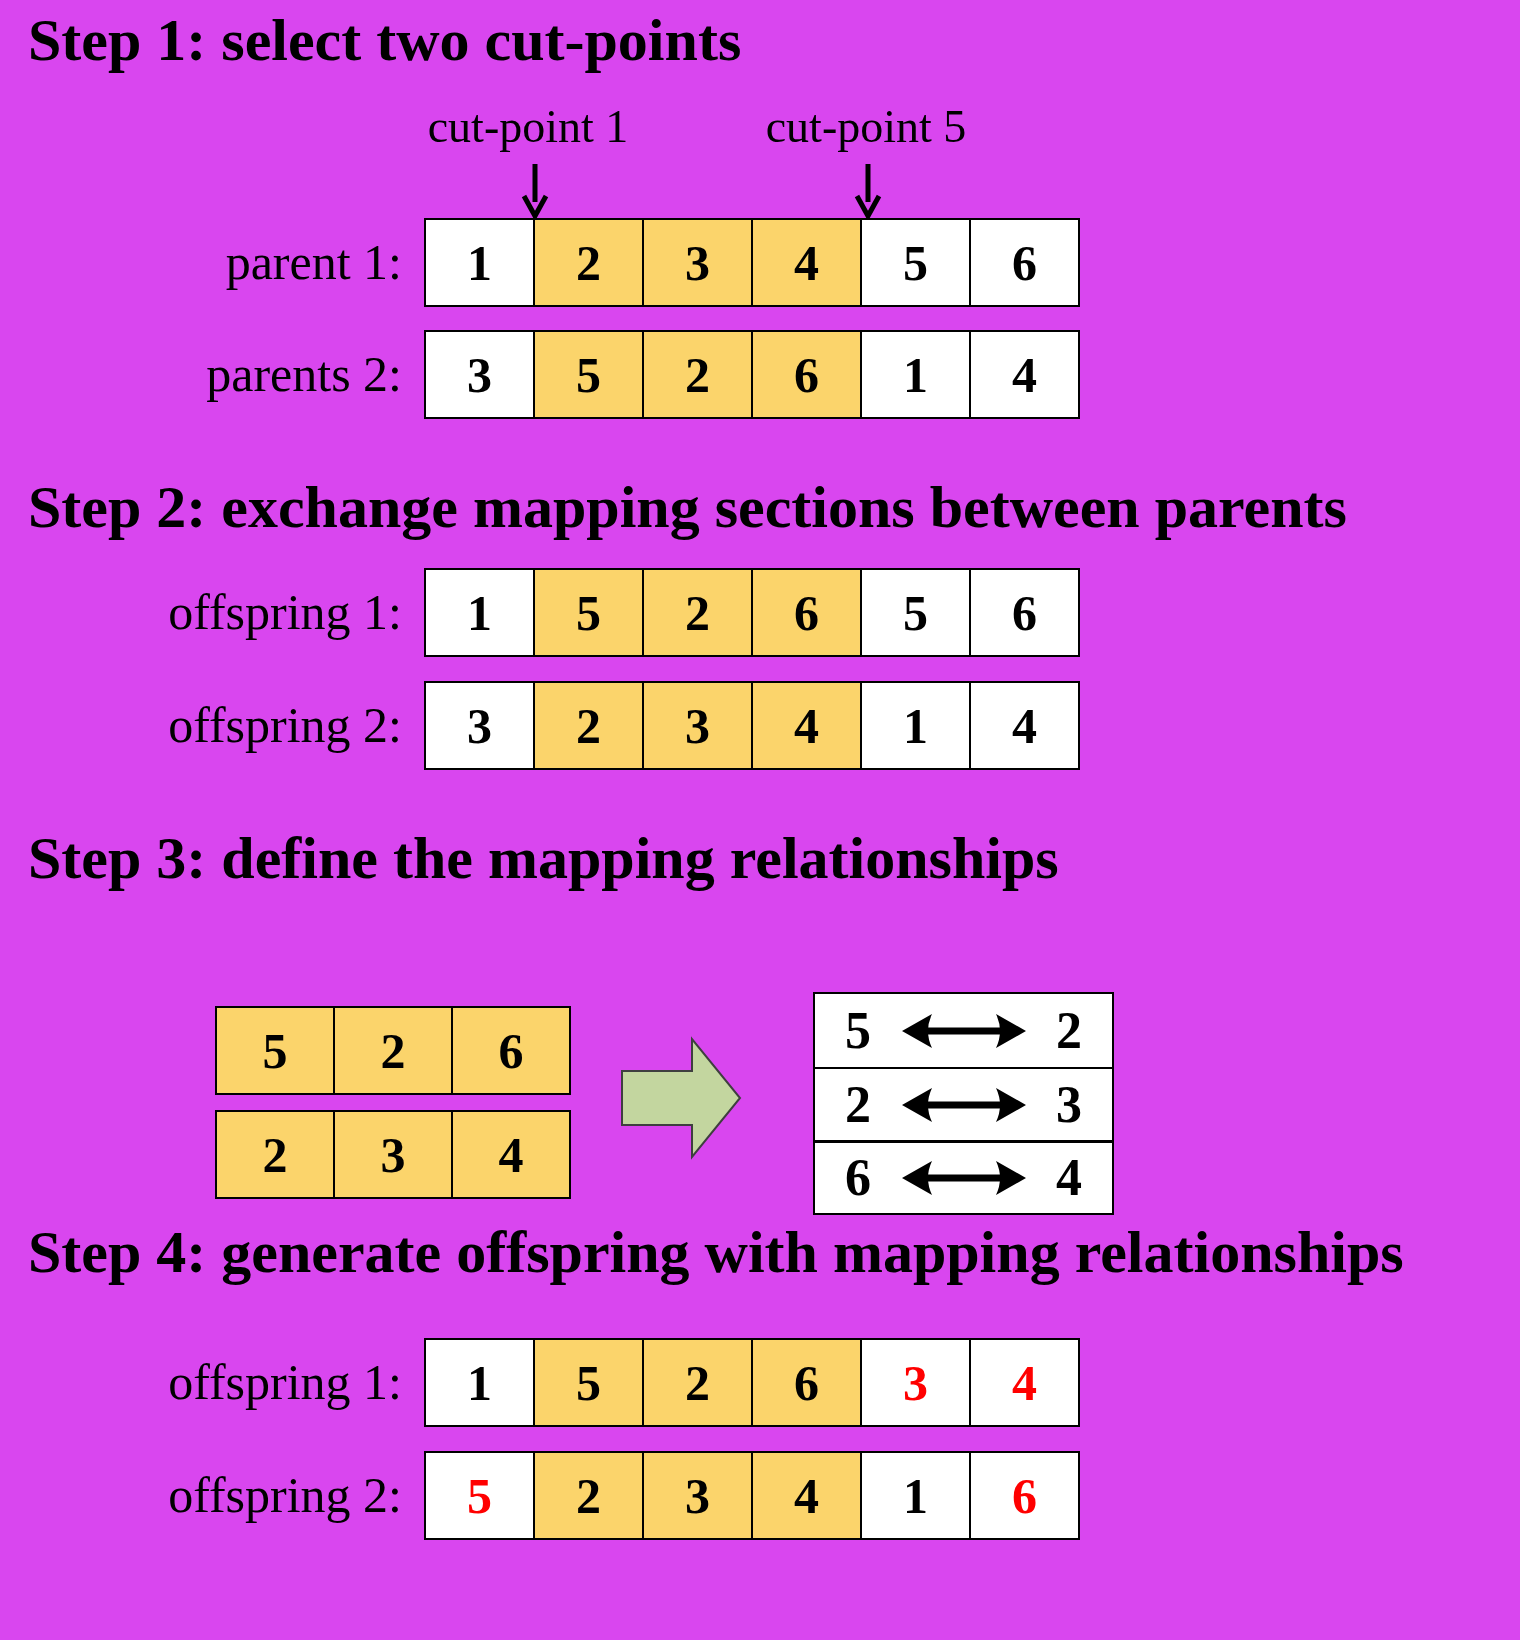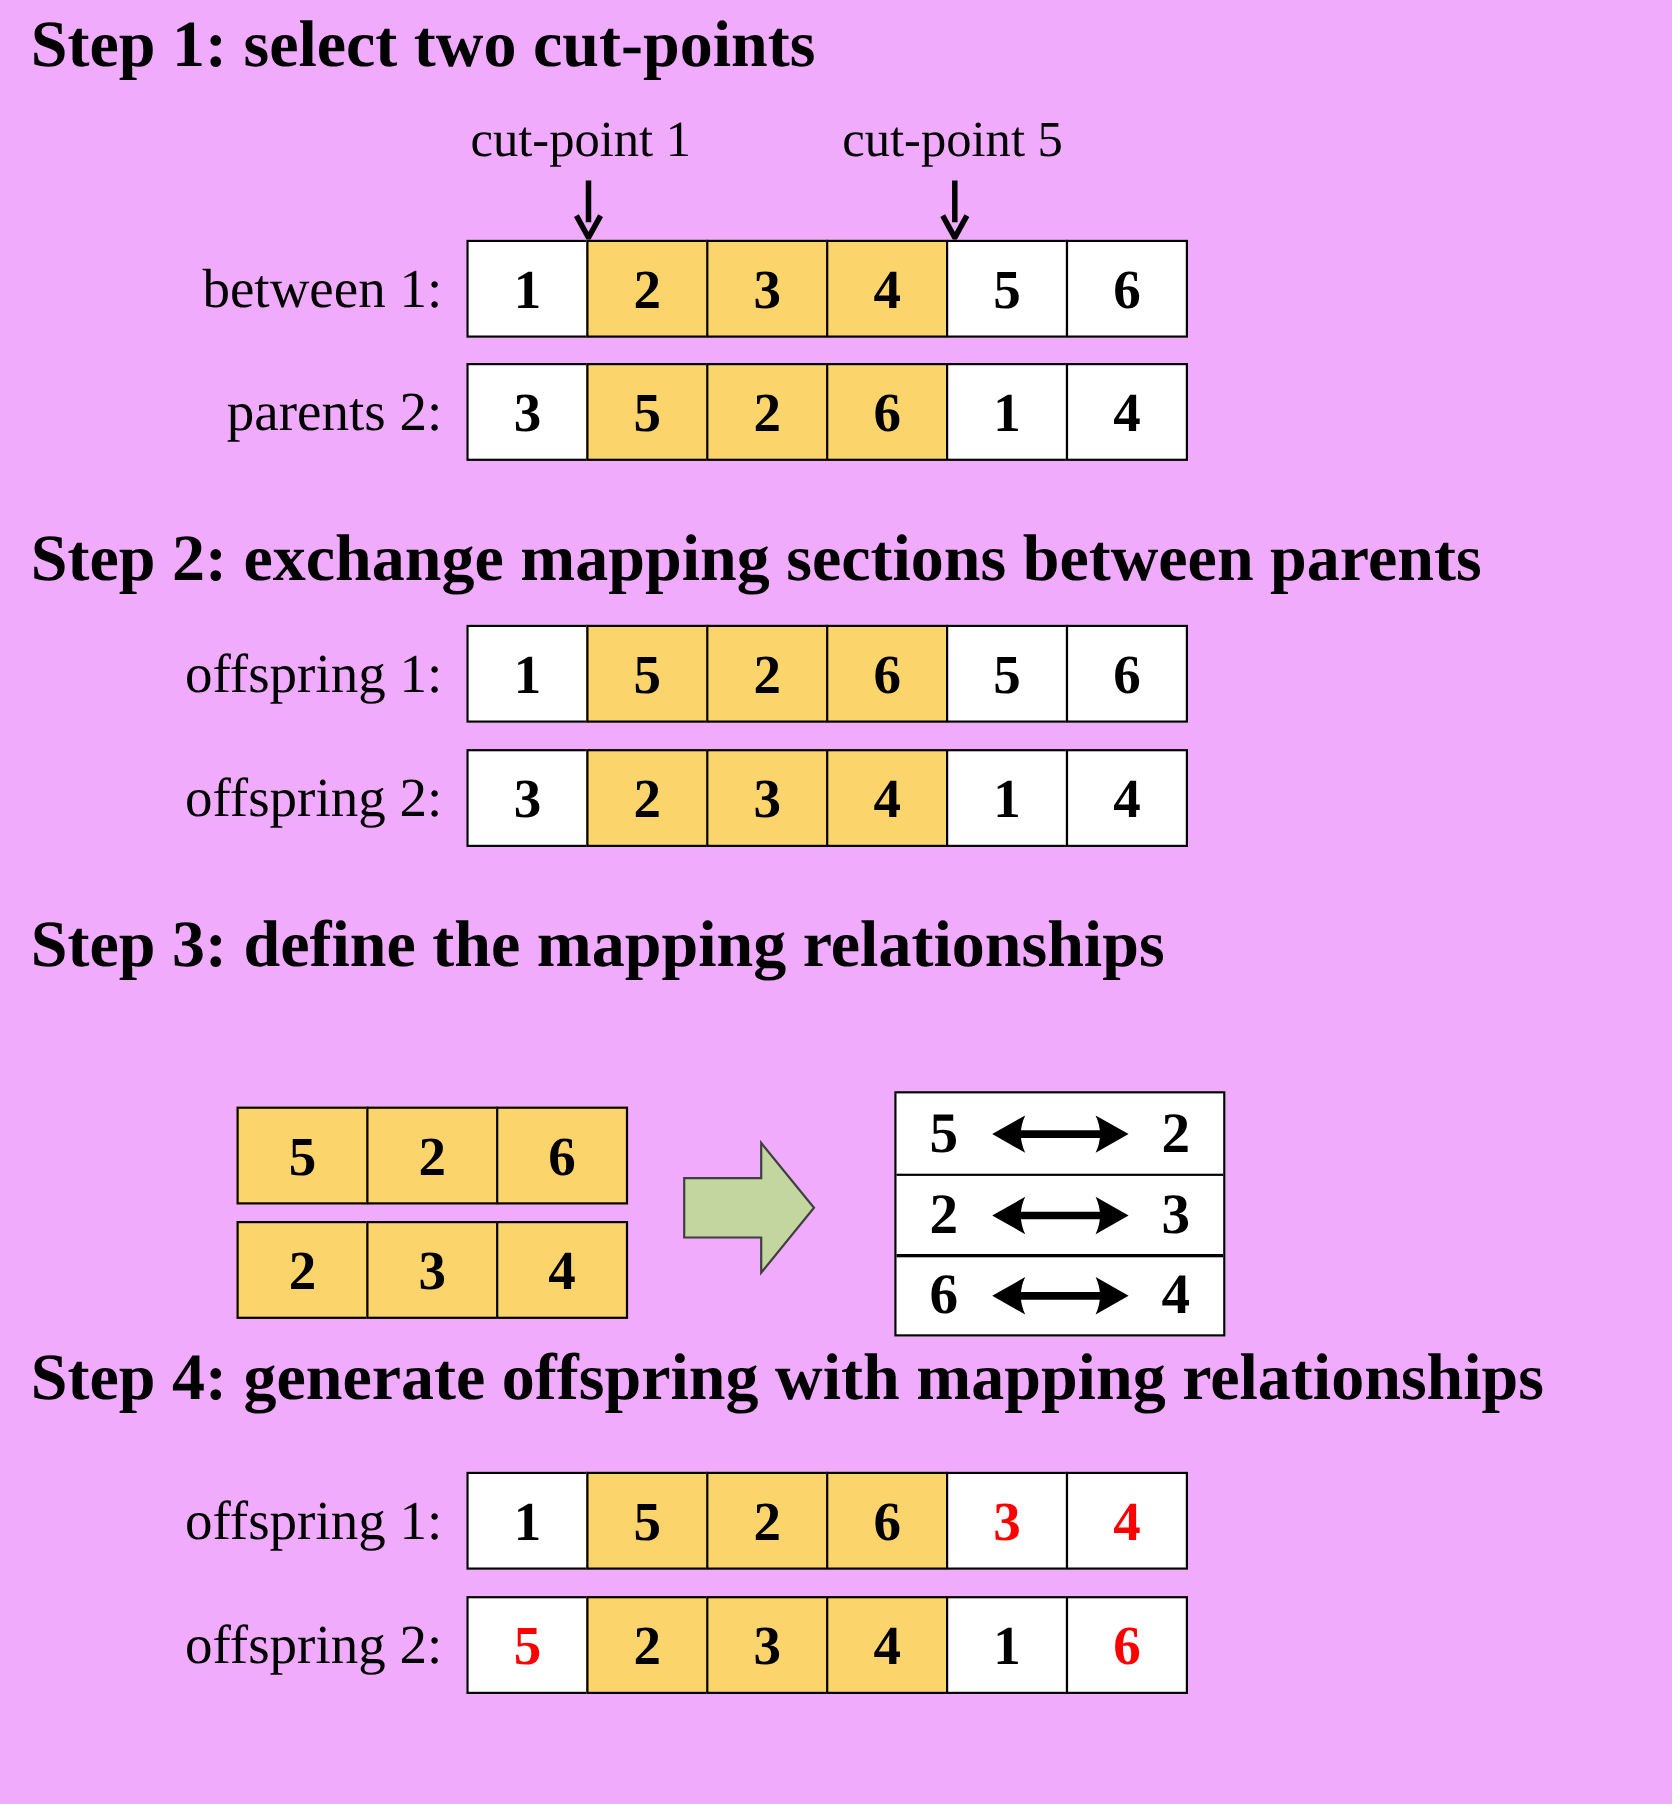--- a/index.html
+++ b/index.html
@@ -1,17 +1,17 @@
 <!DOCTYPE html>
 <html style="--hl: #FBD46B; --red: #FF0000; --green: #C3D69F;"><head>
 <meta charset="utf-8">
 <style>
   html,body { margin:0; padding:0; background:#fff; }
   .canvas {
-    position:relative; width:1520px; height:1640px; background:#f0abfc;
+    position:relative; width:1520px; height:1640px; background:#d946ef;
     font-family:"Liberation Serif", serif; color:#000; overflow:hidden;
   }
   .heading {
     position:absolute; left:28px; font-size:60px; font-weight:bold;
     line-height:1; white-space:nowrap;
   }
   .cutpoint-label {
     position:absolute; width:400px; text-align:center;
     font-size:46px; line-height:1; white-space:nowrap;
   }
@@ -57,21 +57,21 @@
 
   <svg class="cp-arrow" style="left:520px;top:162px" viewBox="0 0 30 56">
     <line x1="15" y1="2" x2="15" y2="40" stroke="#000" stroke-width="5"></line>
     <polyline points="4,34 15,54 26,34" fill="none" stroke="#000" stroke-width="5"></polyline>
   </svg>
   <svg class="cp-arrow" style="left:853px;top:162px" viewBox="0 0 30 56">
     <line x1="15" y1="2" x2="15" y2="40" stroke="#000" stroke-width="5"></line>
     <polyline points="4,34 15,54 26,34" fill="none" stroke="#000" stroke-width="5"></polyline>
   </svg>
 
-  <div class="row-label" style="top:218px">between 1:</div>
+  <div class="row-label" style="top:218px">parent 1:</div>
   <div class="generow" style="left:424px;top:218px">
     <div class="cell">1</div>
     <div class="cell hl">2</div>
     <div class="cell hl">3</div>
     <div class="cell hl">4</div>
     <div class="cell">5</div>
     <div class="cell">6</div>
   </div>
 
   <div class="row-label" style="top:330px">parents 2:</div>

